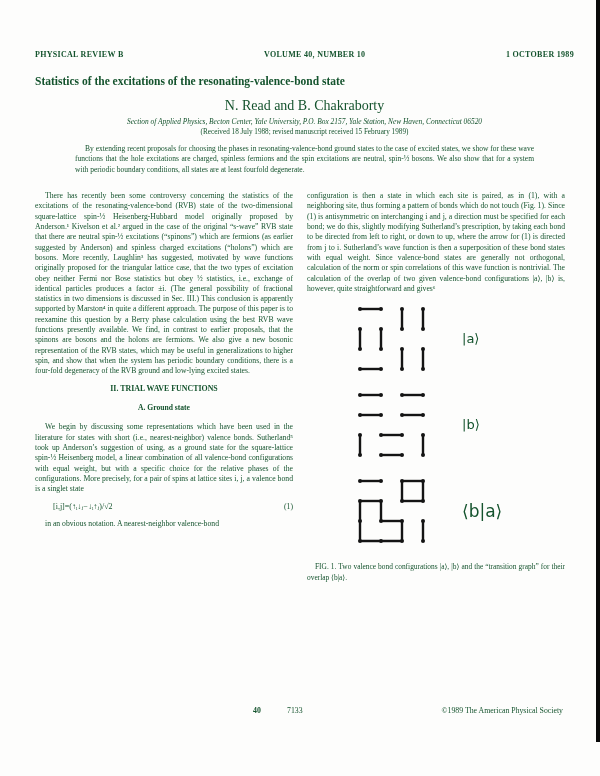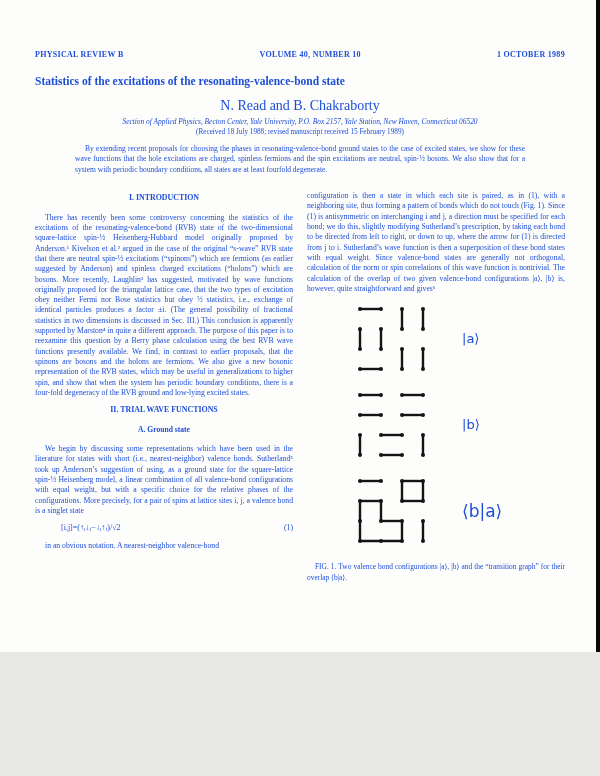--- a/index.html
+++ b/index.html
@@ -1,41 +1,41 @@
 <!DOCTYPE html>
 <html><head>
 <meta charset="utf-8">
 <style>
   html,body{margin:0;padding:0;background:#e8e8e6;}
   .page{
     position:relative;
-    width:600px;height:652px;
+    width:600px;height:776px;
     background:#fdfdfc;
     font-family:"Liberation Serif","DejaVu Serif",serif;
-    color:#1d4ed8;
+    color:#14532d;
     overflow:hidden;
     box-sizing:border-box;
-    padding:50px 35px 0 35px;
+    padding:50px 26px 0 35px;
   }
   .scan-edge{position:absolute;right:0;top:0;width:4px;height:742px;background:#0a0a0a;}
   .journal-header{display:flex;justify-content:space-between;align-items:baseline;
     font-weight:bold;font-size:8px;letter-spacing:.3px;}
   .paper-title{text-align:left;font-weight:bold;font-size:11.5px;margin-top:16px;}
   .authors{text-align:center;font-size:14px;margin-top:11px;}
   .affiliation{text-align:center;font-style:italic;font-size:7.4px;margin-top:3px;}
   .received{text-align:center;font-size:7.2px;margin-top:2px;}
   .abstract{margin:8px 40px 0 40px;font-size:7.5px;line-height:1.38;text-align:justify;text-indent:10px;}
   .columns{display:flex;gap:14px;margin-top:16px;}
   .col{width:258px;font-size:7.7px;line-height:1.34;text-align:justify;}
   .sec-heading{text-align:center;font-weight:bold;font-size:7.9px;margin:2px 0 9px 0;}
   .sec-heading.second{margin-top:7px;}
   .sub-heading{text-align:center;font-weight:bold;font-size:7.6px;margin:0 0 9px 0;}
   .para{text-indent:10px;margin:0 0 2px 0;}
   .equation-row{display:flex;align-items:center;margin:7px 0 7px 0;}
-  .equation-body{margin-left:26px;font-size:8px;}
+  .equation-body{margin-left:18px;font-size:8px;}
   .equation-no{margin-left:auto;font-size:7.7px;}
   .after-eq{margin:0;}
   .figure-block{margin-top:10px;margin-left:48px;}
   .fig-panel{display:flex;align-items:center;margin-bottom:16px;}
   .fig-panel svg{display:block;}
   .ket{font-family:"DejaVu Sans","Liberation Sans",sans-serif;font-size:13px;margin-left:34px;}
   .ket.big{font-size:17px;}
   .fig-caption{font-size:7.4px;line-height:1.4;text-align:justify;margin-top:16px;text-indent:8px;}
   .footer{position:absolute;left:35px;right:35px;top:706px;height:14px;font-size:7.8px;}
   .footer .vol{position:absolute;left:218px;font-weight:bold;}
@@ -56,21 +56,20 @@
 
   <div class="paper-title">Statistics of the excitations of the resonating-valence-bond state</div>
   <div class="authors">N. Read and B. Chakraborty</div>
   <div class="affiliation">Section of Applied Physics, Becton Center, Yale University, P.O. Box 2157, Yale Station, New Haven, Connecticut 06520</div>
   <div class="received">(Received 18 July 1988; revised manuscript received 15 February 1989)</div>
 
   <div class="abstract">By extending recent proposals for choosing the phases in resonating-valence-bond ground states to the case of excited states, we show for these wave functions that the hole excitations are charged, spinless fermions and the spin excitations are neutral, spin-½ bosons. We also show that for a system with periodic boundary conditions, all states are at least fourfold degenerate.</div>
 
   <div class="columns">
     <div class="col">
-      <div class="sec-heading">I. INTRODUCTION</div>
       <p class="para">There has recently been some controversy concerning the statistics of the excitations of the resonating-valence-bond (RVB) state of the two-dimensional square-lattice spin-½ Heisenberg-Hubbard model originally proposed by Anderson.¹ Kivelson et al.² argued in the case of the original “s-wave” RVB state that there are neutral spin-½ excitations (“spinons”) which are fermions (as earlier suggested by Anderson) and spinless charged excitations (“holons”) which are bosons. More recently, Laughlin³ has suggested, motivated by wave functions originally proposed for the triangular lattice case, that the two types of excitation obey neither Fermi nor Bose statistics but obey ½ statistics, i.e., exchange of identical particles produces a factor ±i. (The general possibility of fractional statistics in two dimensions is discussed in Sec. III.) This conclusion is apparently supported by Marston⁴ in quite a different approach. The purpose of this paper is to reexamine this question by a Berry phase calculation using the best RVB wave functions presently available. We find, in contrast to earlier proposals, that the spinons are bosons and the holons are fermions. We also give a new bosonic representation of the RVB states, which may be useful in generalizations to higher spin, and show that when the system has periodic boundary conditions, there is a four-fold degeneracy of the RVB ground and low-lying excited states.</p>
       <div class="sec-heading second">II. TRIAL WAVE FUNCTIONS</div>
       <div class="sub-heading">A. Ground state</div>
       <p class="para">We begin by discussing some representations which have been used in the literature for states with short (i.e., nearest-neighbor) valence bonds. Sutherland⁵ took up Anderson’s suggestion of using, as a ground state for the square-lattice spin-½ Heisenberg model, a linear combination of all valence-bond configurations with equal weight, but with a specific choice for the relative phases of the configurations. More precisely, for a pair of spins at lattice sites i, j, a valence bond is a singlet state</p>
       <div class="equation-row">
         <span class="equation-body">[i,j]=(↑ᵢ↓ⱼ−↓ᵢ↑ⱼ)/√2</span>
         <span class="equation-no">(1)</span>
       </div>
       <p class="para after-eq">in an obvious notation. A nearest-neighbor valence-bond</p>
     </div>

